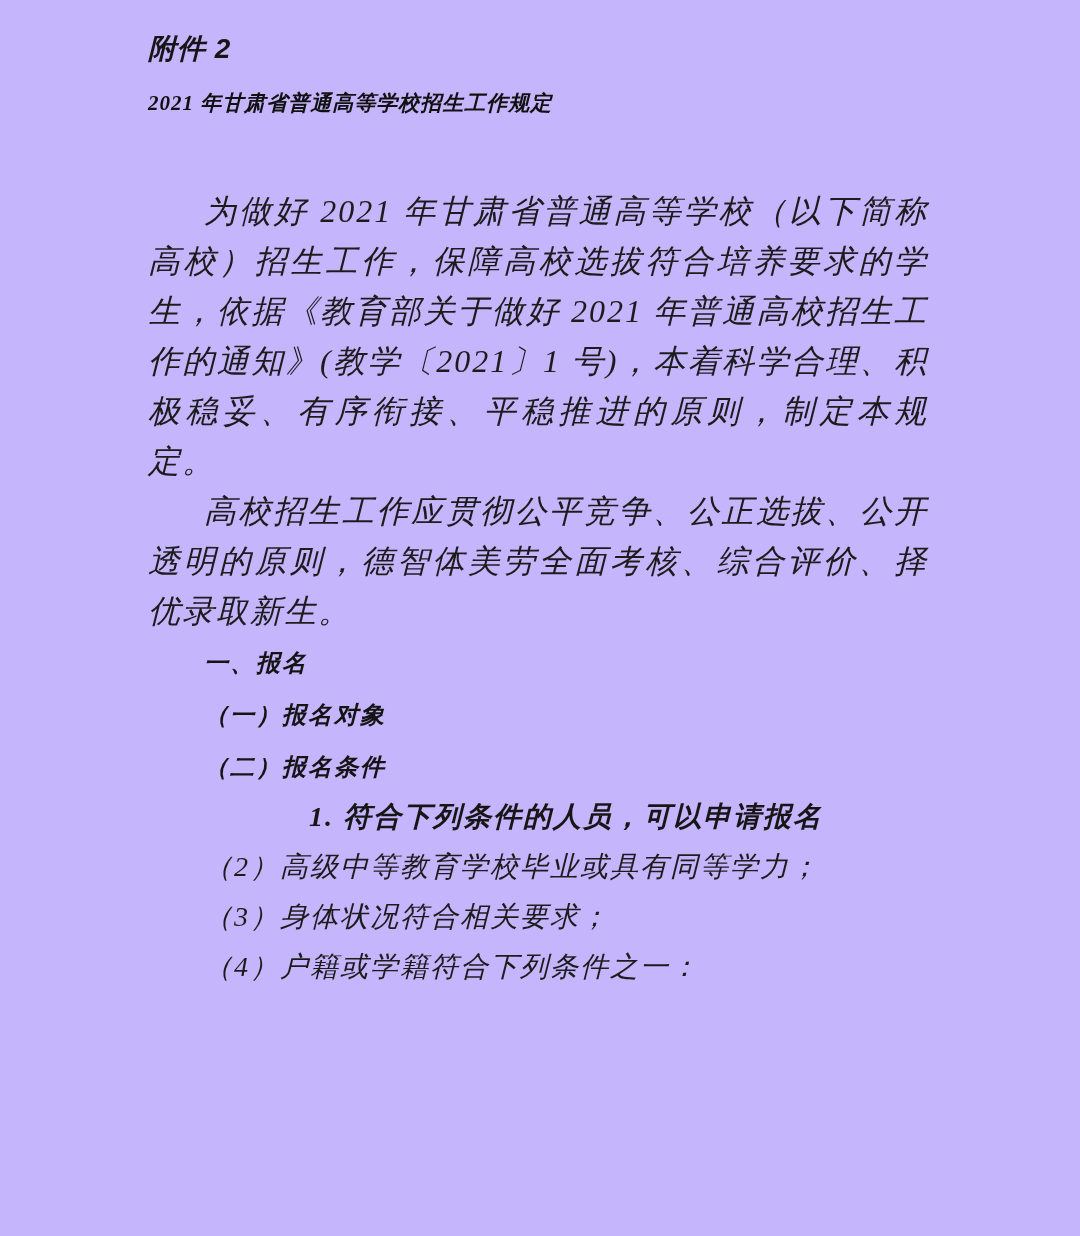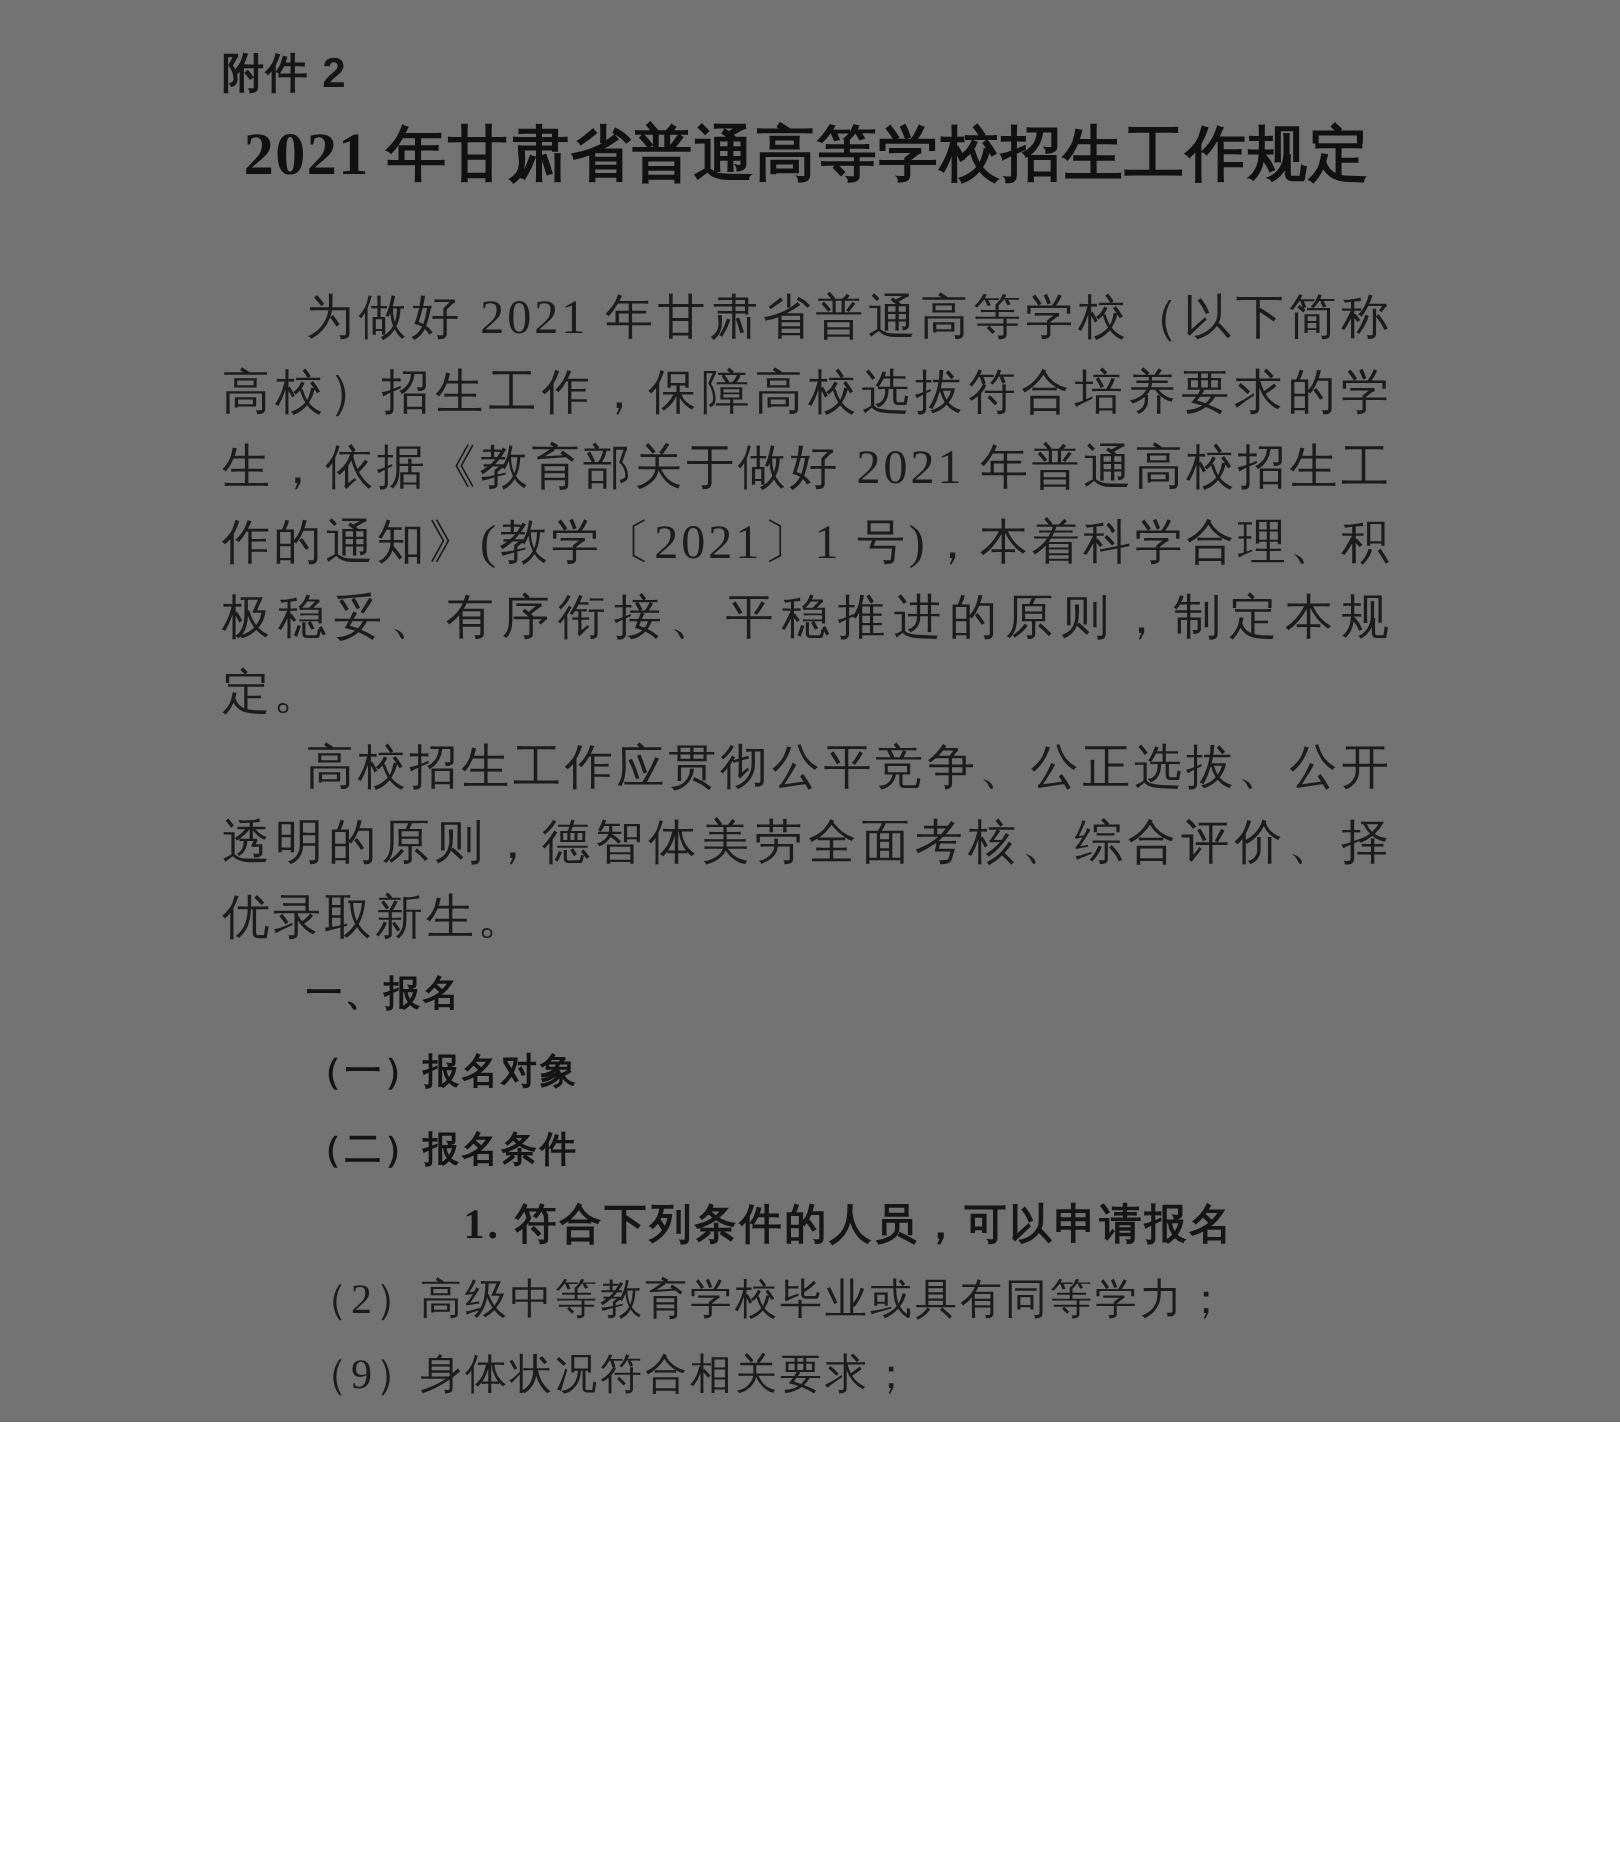--- a/index.html
+++ b/index.html
@@ -1,45 +1,46 @@
 <!DOCTYPE html>
 <html><head>
 <meta charset="utf-8">
 <style>
   html, body { margin: 0; padding: 0; background: #ffffff; }
   .page {
     position: relative;
     width: 1080px;
-    height: 948px;
-    background: #737373;
+    height: 1236px;
+    background: #c4b5fd;
     overflow: hidden;
     box-sizing: border-box;
+    font-style: italic;
   }
   .doc {
     position: absolute;
     left: 148px;
     top: 28px;
     width: 780px;
     color: #1c1c1c;
   }
   .attachment {
     font-family: "Liberation Sans", "DejaVu Sans", sans-serif;
     font-size: 28px;
     font-weight: 600;
     line-height: 42px;
     letter-spacing: 1px;
     color: #161616;
   }
   .title {
     margin: 8px 0 58px 0;
     font-family: "Liberation Serif", "DejaVu Serif", serif;
-    font-size: 40px;
+    font-size: 21px;
     font-weight: 700;
     line-height: 50px;
-    text-align: center;
+    text-align: left;
     letter-spacing: 1px;
     color: #111111;
   }
   .body-p {
     margin: 0;
     font-family: "Liberation Serif", "DejaVu Serif", serif;
     font-size: 32px;
     font-weight: 400;
     line-height: 50px;
     letter-spacing: 2px;
@@ -98,18 +99,18 @@
     <h3 class="heading-sans">（一）报名对象</h3>
 
 
     <h3 class="heading-sans">（二）报名条件</h3>
 
     <p class="condition-intro">1. 符合下列条件的人员，可以申请报名</p>
 
 
     <p class="condition-item">（2）高级中等教育学校毕业或具有同等学力；</p>
 
-    <p class="condition-item">（9）身体状况符合相关要求；</p>
+    <p class="condition-item">（3）身体状况符合相关要求；</p>
 
     <p class="condition-item">（4）户籍或学籍符合下列条件之一：</p>
 
   </div>
 </div>
 
 </body></html>

